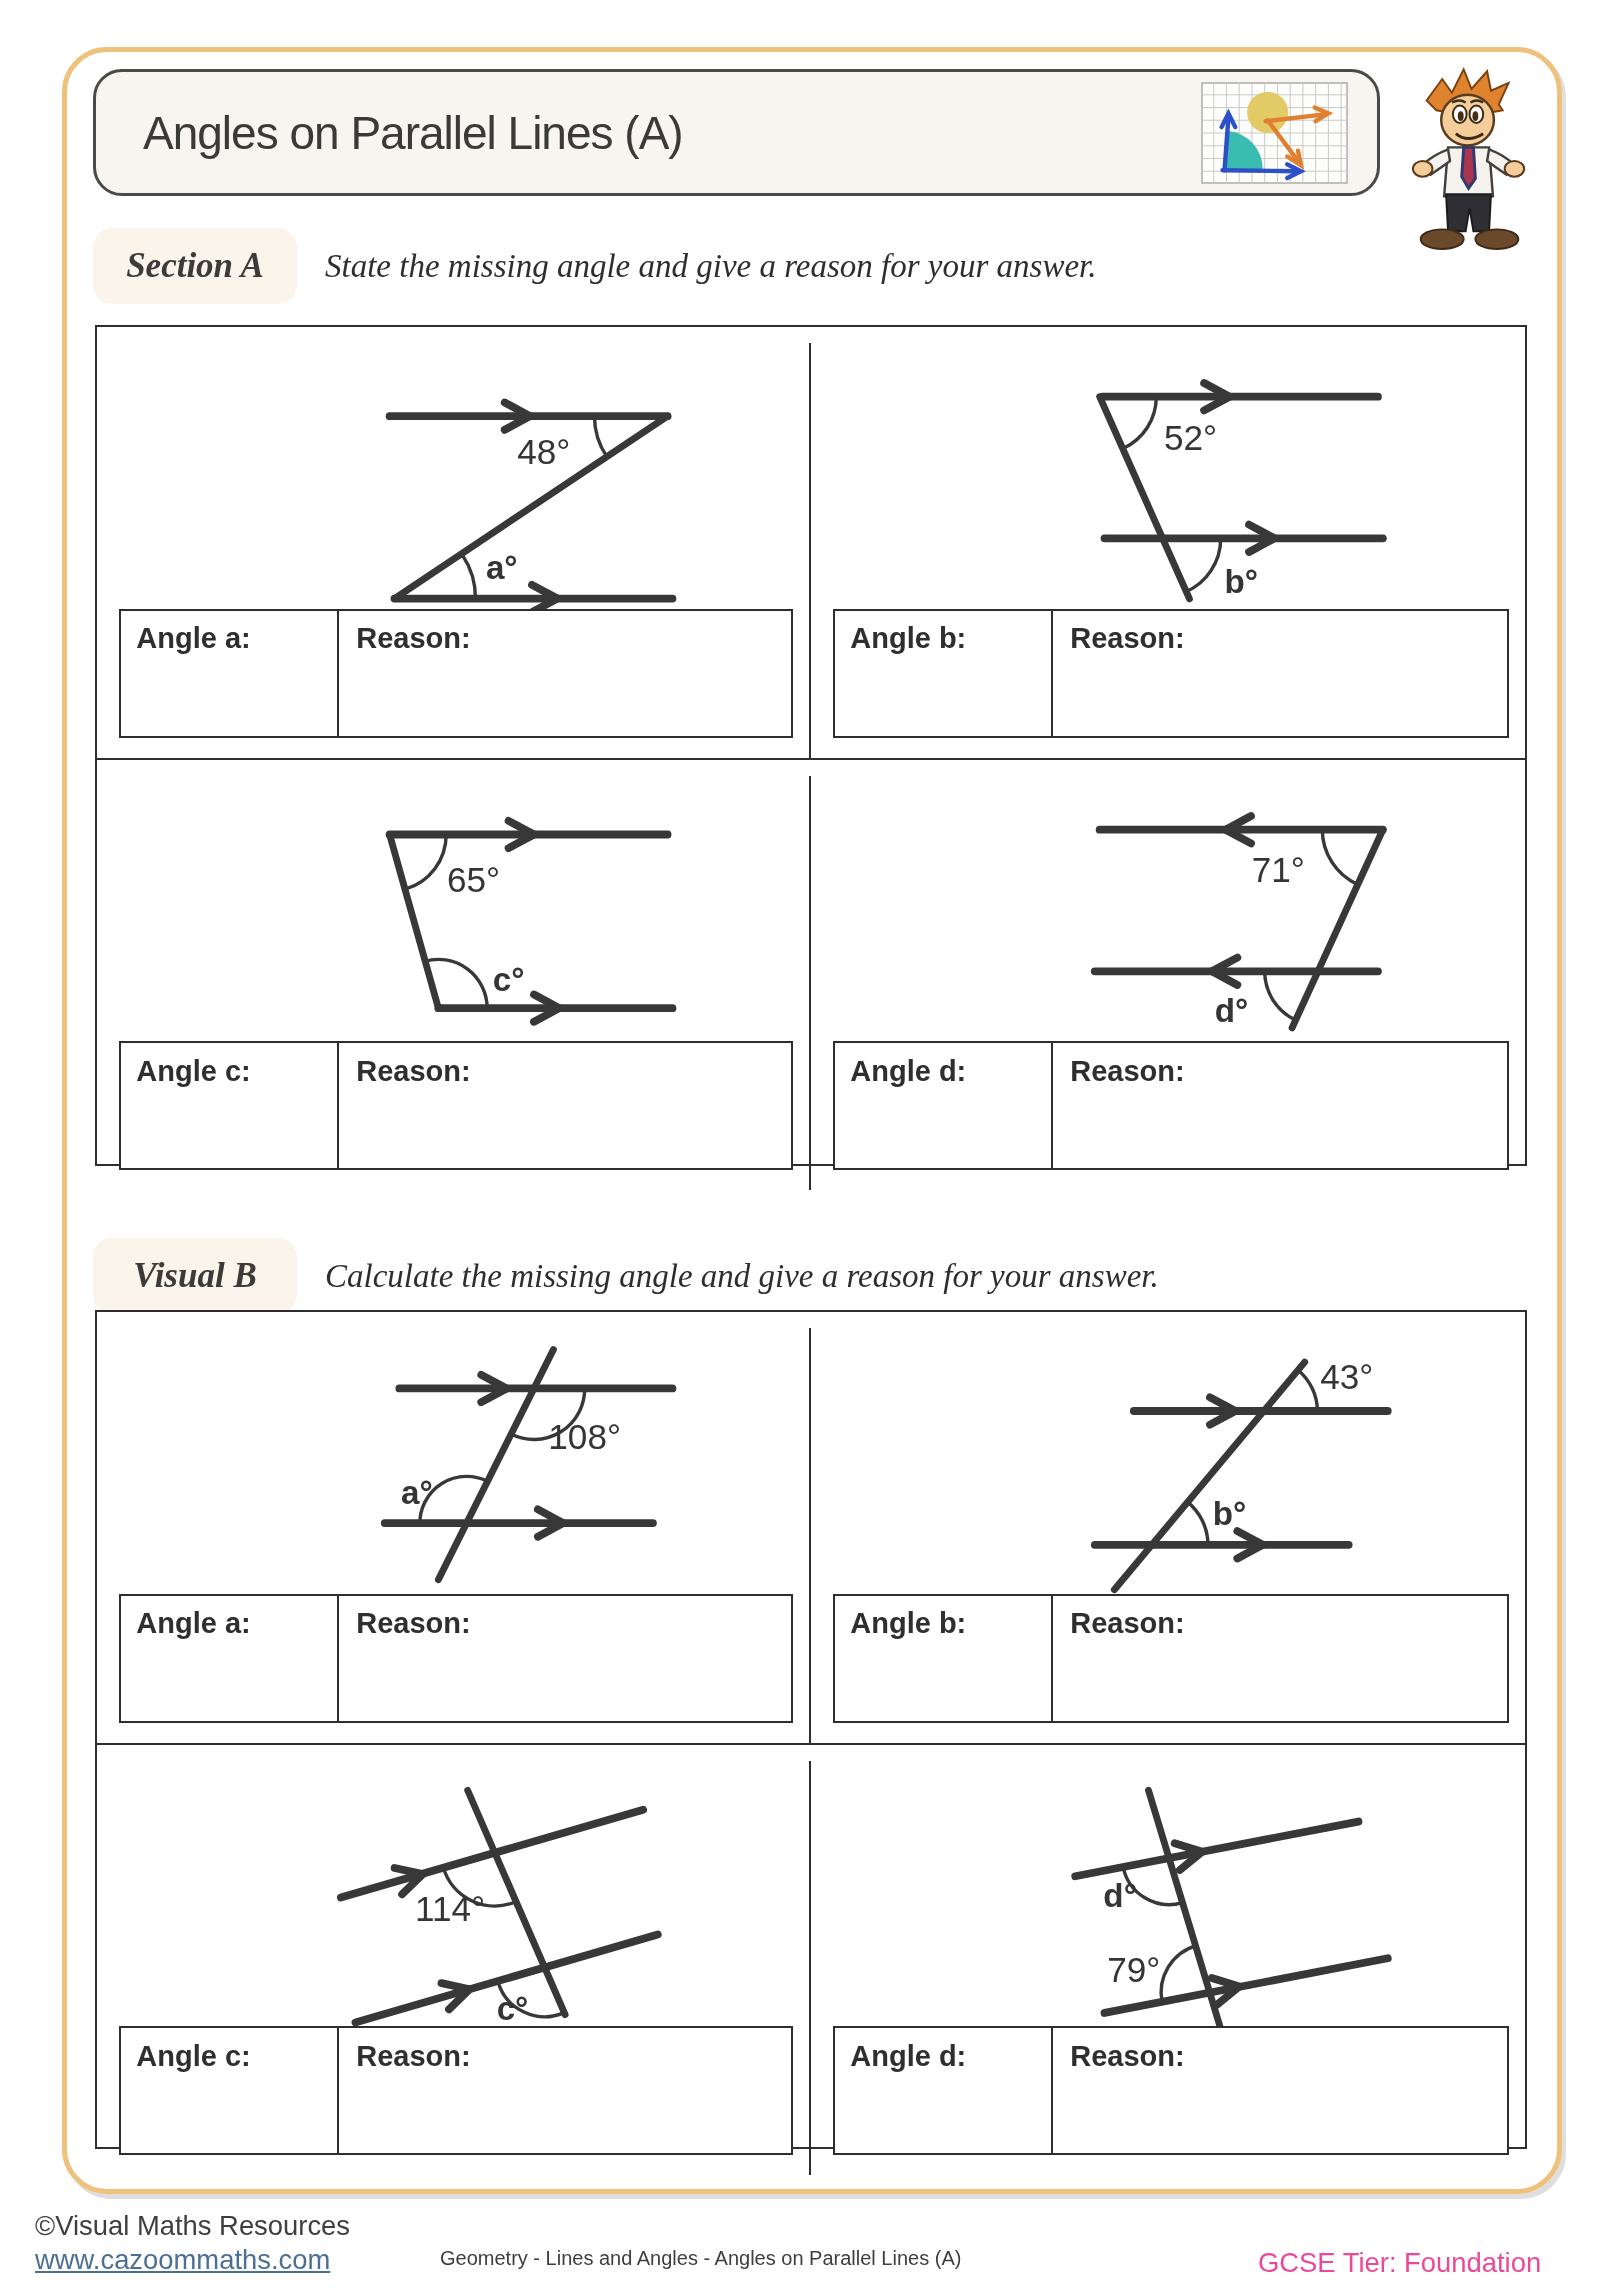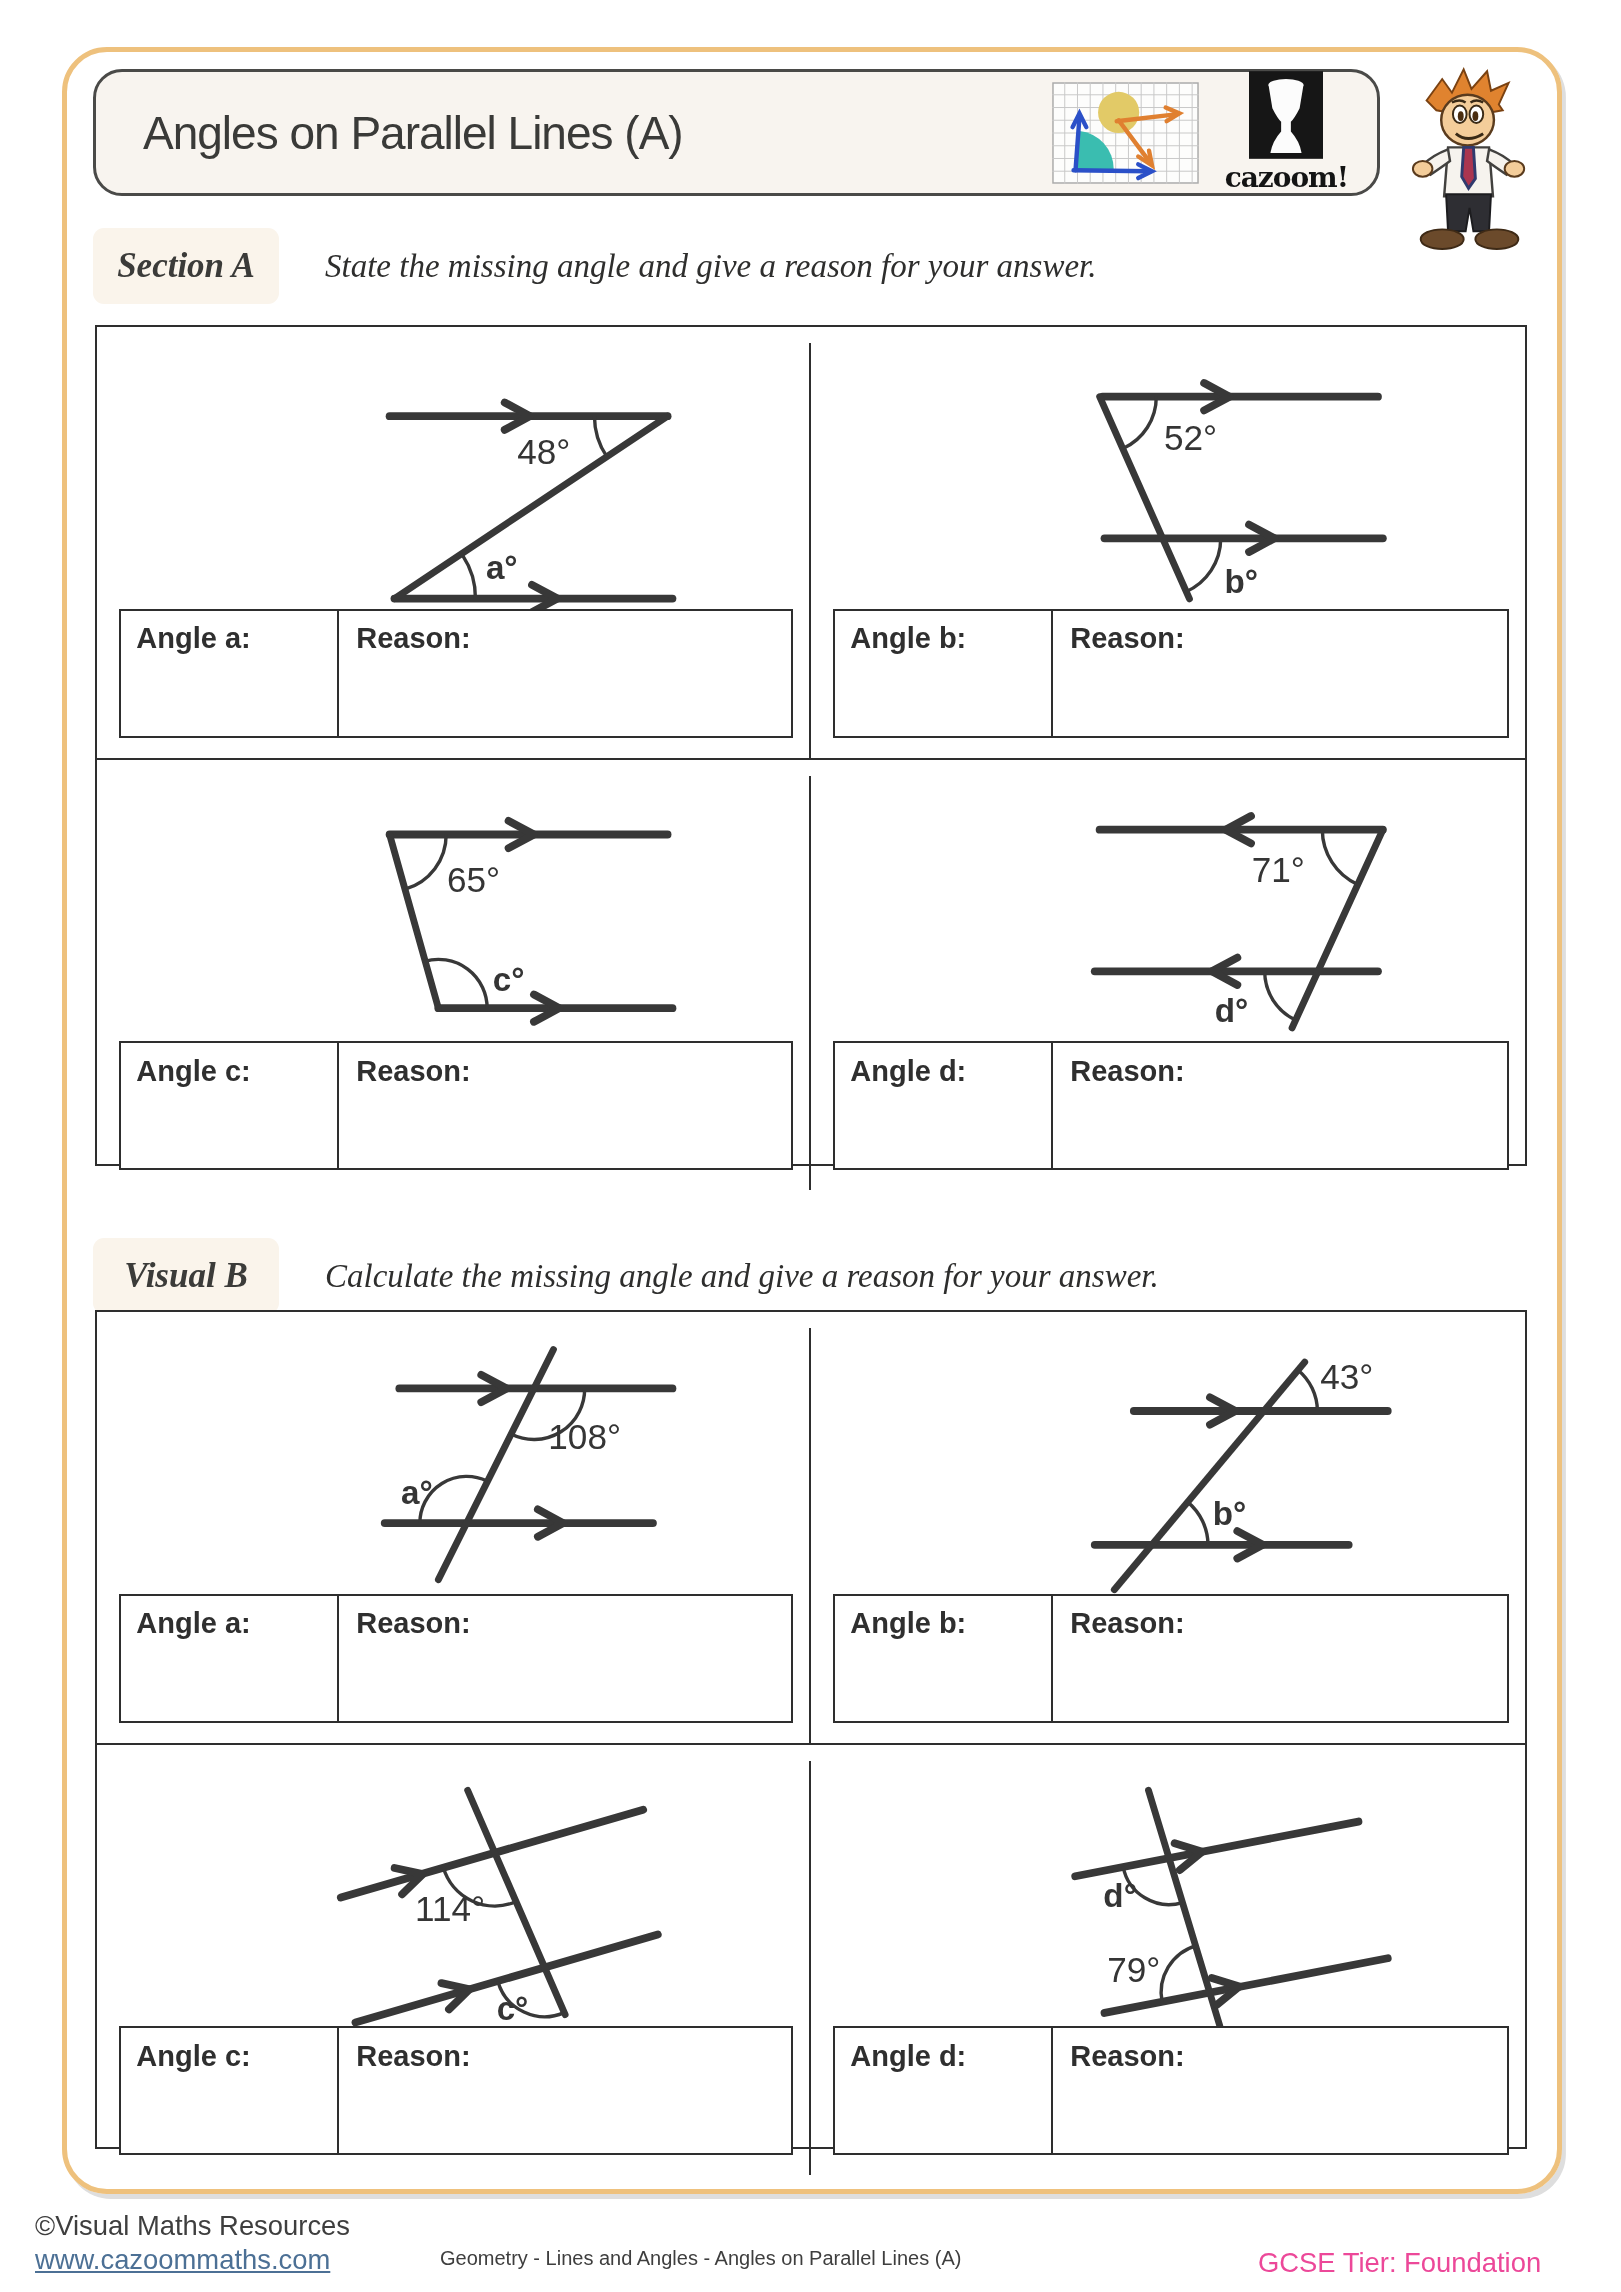--- a/index.html
+++ b/index.html
@@ -22,21 +22,21 @@
     flex:0 0 auto;
   }
   .logo-wrap{ margin-left:auto; display:flex; align-items:center; gap:25.5px; margin-right:29px; }
   .cazoom-emblem{ display:flex; flex-direction:column; align-items:center; }
   .cazoom-word{ font-family:"DejaVu Serif", serif; font-weight:bold; font-size:28px; color:#141414; margin-top:2px; letter-spacing:-1px;}
 
   .mascot{ position:absolute; left:1409px; top:59px; width:123px; height:208px; }
 
   
   .section-label{
-    position:absolute; left:93px; width:186px; height:76px; background:#FAF4EB; border-radius:11px;
+    position:absolute; left:93px; width:204px; height:76px; background:#FAF4EB; border-radius:19px;
     display:flex; align-items:center; justify-content:center;
     font-family:"Liberation Serif", serif; font-style:italic; font-weight:bold;
     font-size:35px; color:#3B3B39;
   }
   .section-instruction{
     position:absolute; left:325px; height:76px; display:flex; align-items:center;
     font-family:"Liberation Serif", serif; font-style:italic; font-size:33px; color:#2E2E2D;
   }
   #label-a{ top:228px; } #instr-a{ top:228px; }
   #label-b{ top:1238px; } #instr-b{ top:1238px; }
@@ -114,28 +114,20 @@
           <path d="M 88,76 L 102,85 L 99,70" fill="none"></path>
       </g>
       <path d="M 24,89 L 28,50 A 39,39 0 0 1 63,89 Z" fill="#3ABDB0"></path>
       <g stroke="#2B50C8" stroke-width="4.5" fill="none" stroke-linecap="round">
         <line x1="24" y1="90" x2="28" y2="36"></line>
           <path d="M 21,46 L 28,32 L 35,46" fill="none"></path>
         <line x1="22" y1="90" x2="98" y2="91"></line>
           <path d="M 88,84 L 102,91 L 88,98" fill="none"></path>
       </g>
     </svg>
-    <div class="cazoom-emblem">
-      <svg width="74" height="88" viewBox="0 0 76 90">
-        <rect x="0" y="0" width="76" height="90" fill="#161616"></rect>
-        <ellipse cx="38" cy="14" rx="18" ry="6" fill="#FCFCFC"></ellipse>
-        <path d="M 20,14 Q 38,21 56,14 L 52,38 Q 47,48 43,52 L 43,62 Q 52,72 54,84 L 22,84 Q 24,72 33,62 L 33,52 Q 29,48 24,38 Z" fill="#FCFCFC"></path>
-      </svg>
-      <div class="cazoom-word">cazoom!</div>
-    </div>
   </div>
 </div>
 
 <svg class="mascot" viewBox="0 0 126 212">
   <path d="M 18,42 L 34,20 L 44,34 L 56,10 L 64,30 L 80,12 L 84,32 L 102,24 L 92,46 L 96,52 L 62,58 L 28,52 Z" fill="#E0832F" stroke="#7a4212" stroke-width="2"></path>
   <ellipse cx="60" cy="62" rx="27" ry="26" fill="#F4CD9A" stroke="#5a3b1d" stroke-width="2.5"></ellipse>
   <ellipse cx="52" cy="56" rx="7" ry="9" fill="#fff" stroke="#3a2a16" stroke-width="2"></ellipse>
   <ellipse cx="69" cy="56" rx="7" ry="9" fill="#fff" stroke="#3a2a16" stroke-width="2"></ellipse>
   <ellipse cx="53" cy="58" rx="3" ry="5" fill="#4a2d10"></ellipse>
   <ellipse cx="68" cy="58" rx="3" ry="5" fill="#4a2d10"></ellipse>

